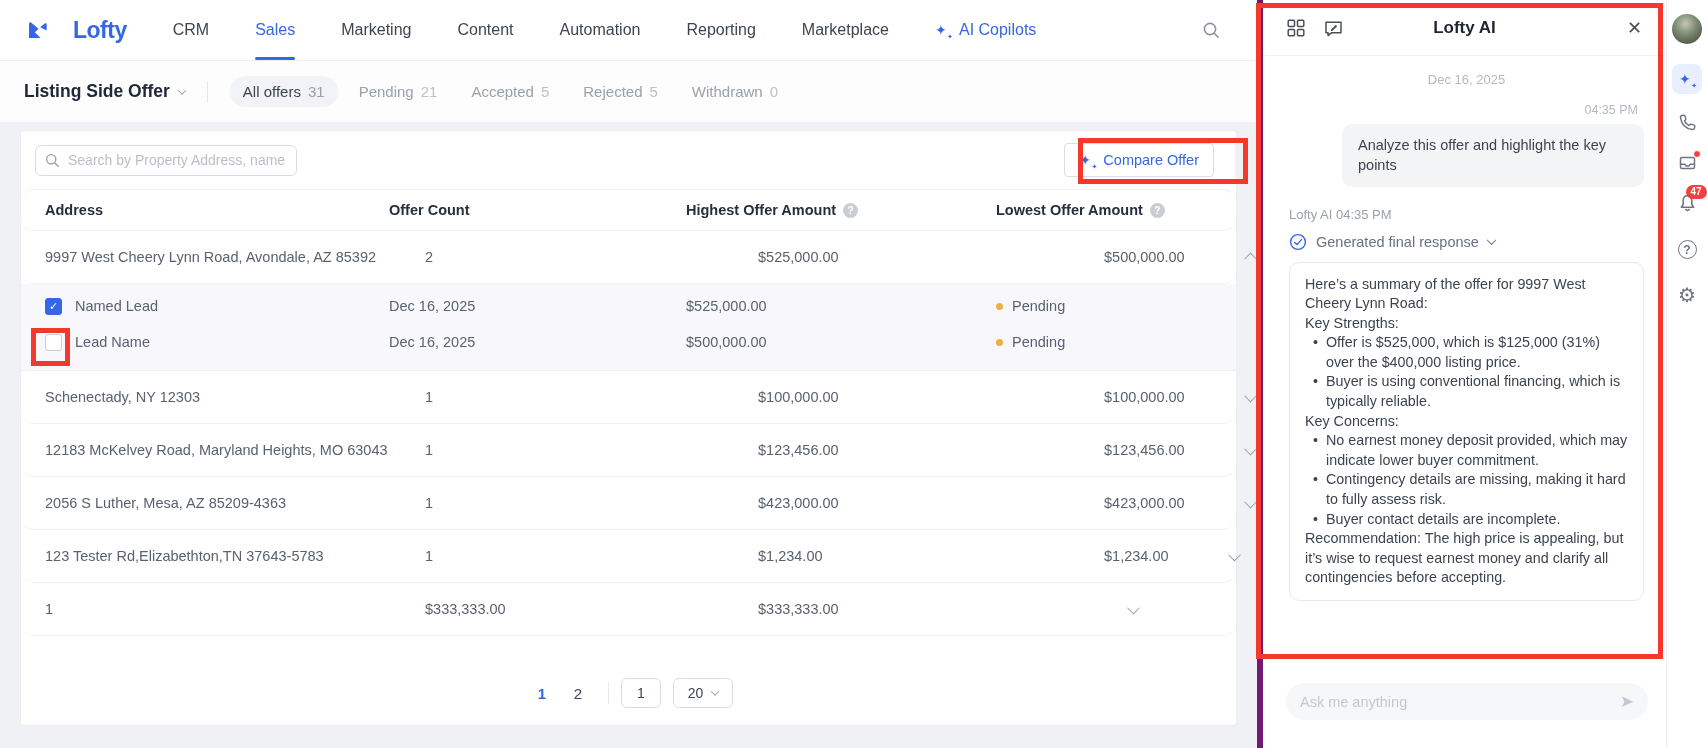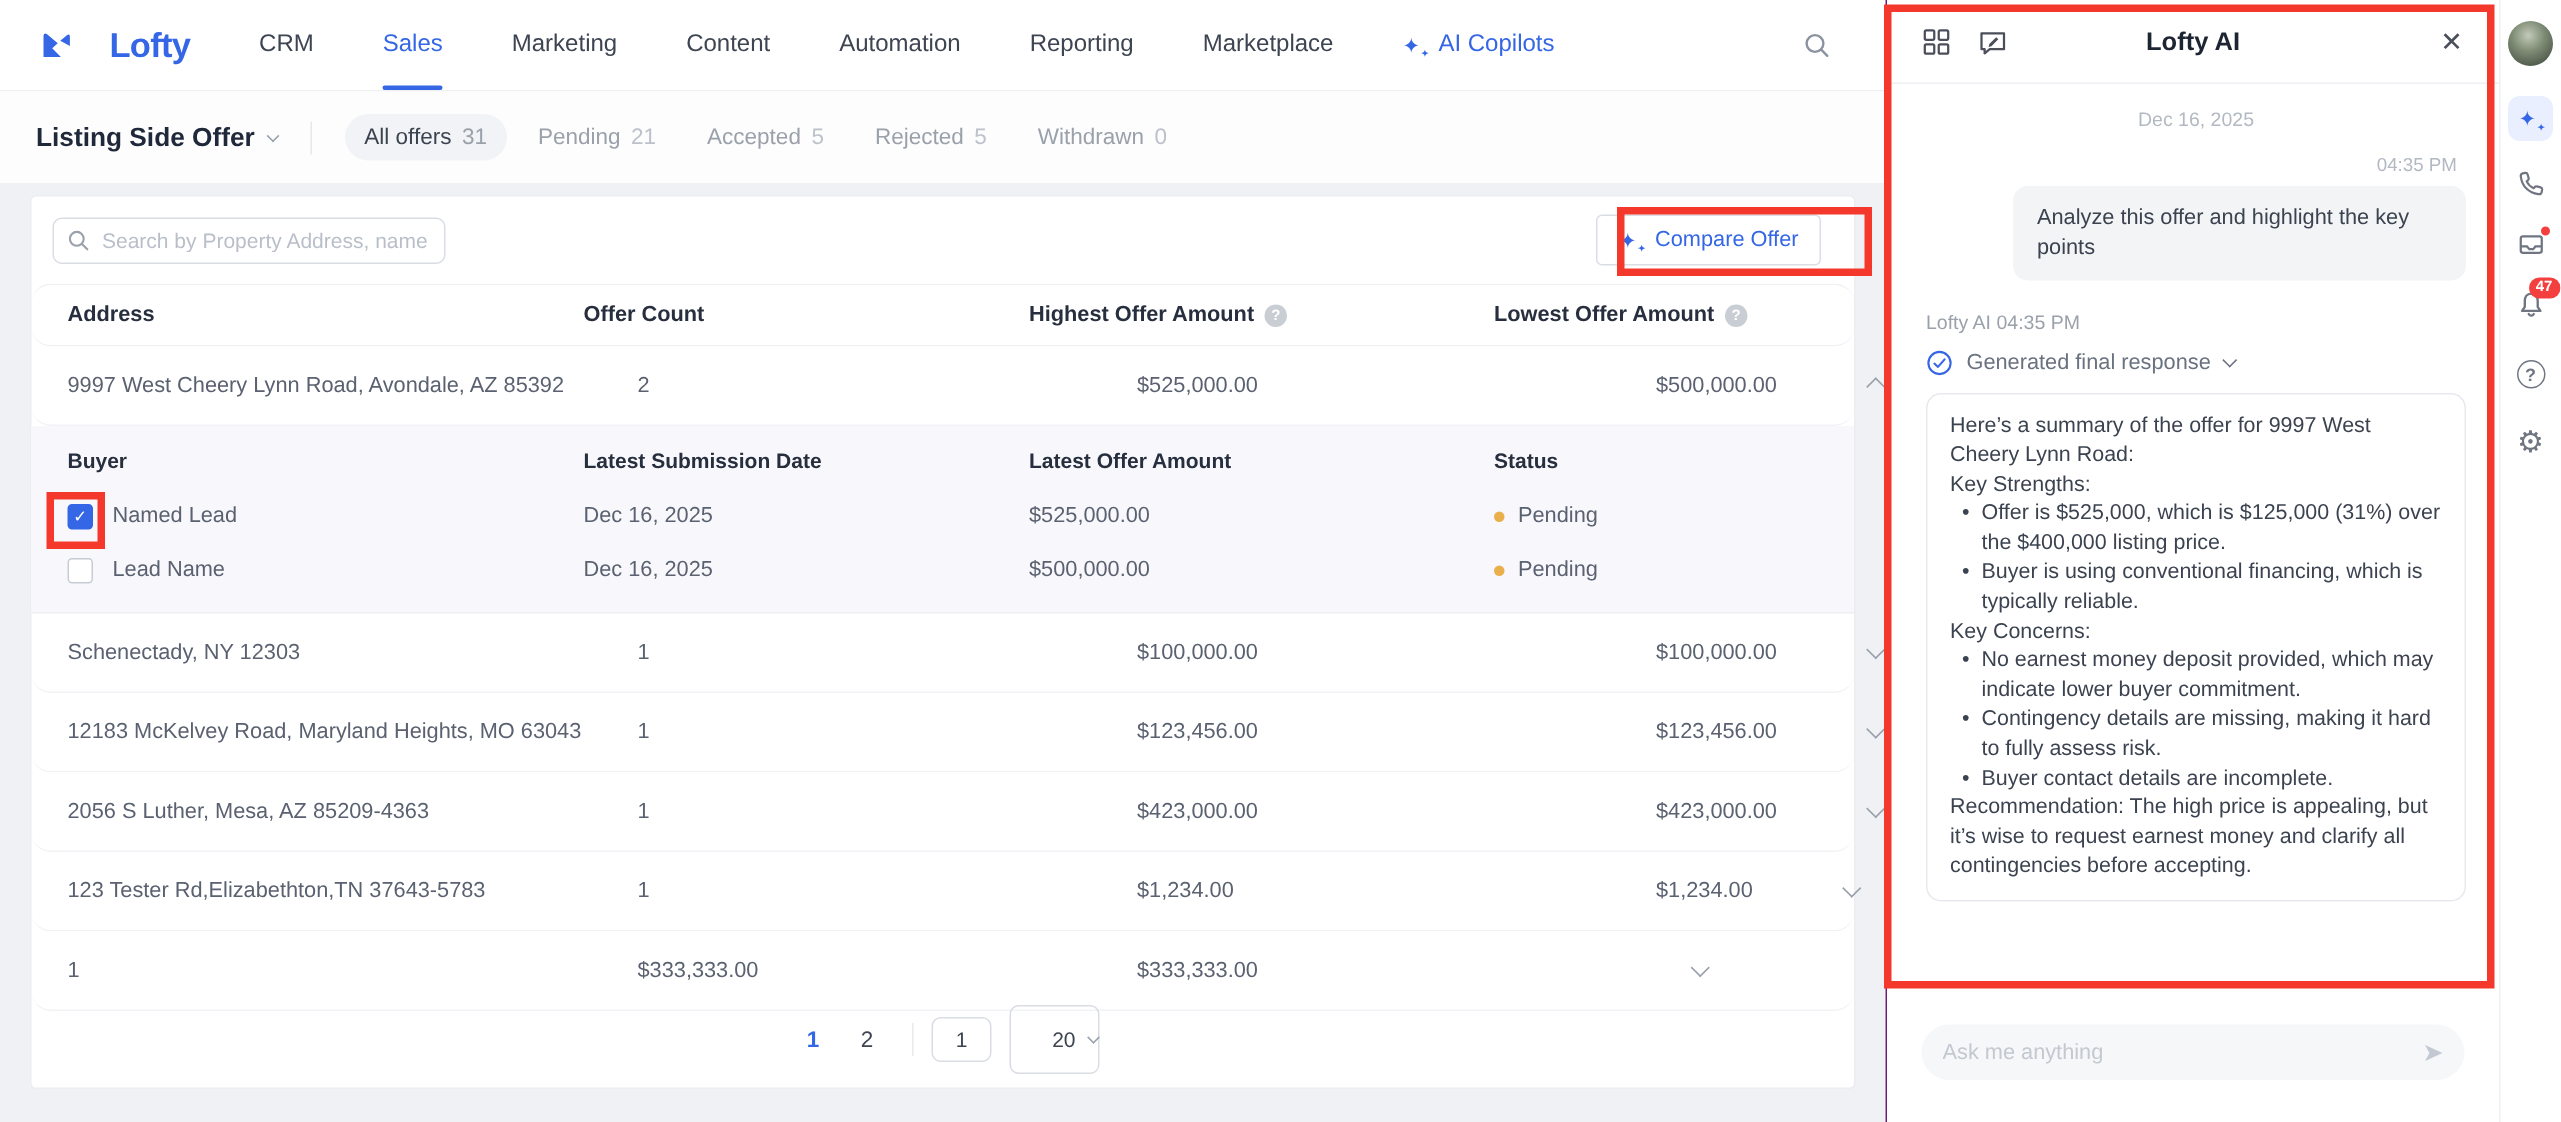--- a/index.html
+++ b/index.html
@@ -76,25 +76,25 @@
   .status-cell{display:flex;align-items:center;gap:9px;}
   .dot{width:7px;height:7px;border-radius:50%;background:var(--pending);}
 
   .pagination{position:absolute;left:0;right:0;bottom:0;height:64px;display:flex;align-items:center;justify-content:center;}
   .page-btn{min-width:26px;height:28px;display:flex;align-items:center;justify-content:center;
     font-size:15px;color:#3d4452;margin:0 5px;cursor:pointer;}
   .page-btn.current{color:var(--accent);font-weight:700;}
   .pg-divider{width:1px;height:22px;background:#e8eaee;margin:0 12px;}
   .page-input{width:40px;height:30px;border:1px solid #d9dde3;border-radius:6px;text-align:center;
     font-size:14px;color:#3d4452;outline:none;font-family:inherit;}
-  .page-size{width:60px;height:46px;border:1px solid #d9dde3;border-radius:6px;display:flex;
-    align-items:center;justify-content:flex-end;gap:9px;font-size:14px;color:#3d4452;margin-left:12px;cursor:pointer;}
-
-  
-  .chat-panel{position:absolute;left:1257px;top:0;width:409px;height:748px;background:#fff;border-left:1px solid #701a75;}
+  .page-size{width:60px;height:30px;border:1px solid #d9dde3;border-radius:6px;display:flex;
+    align-items:center;justify-content:center;gap:9px;font-size:14px;color:#3d4452;margin-left:12px;cursor:pointer;}
+
+  
+  .chat-panel{position:absolute;left:1257px;top:0;width:409px;height:748px;background:#fff;border-left:6px solid #701a75;}
   .chat-header{height:56px;position:relative;display:flex;align-items:center;padding:0 24px;border-bottom:1px solid #eef0f3;}
   .chat-header-icons{display:flex;gap:19px;align-items:center;}
   .chat-title{position:absolute;left:0;right:0;text-align:center;font-size:17px;font-weight:700;color:#1d2432;pointer-events:none;}
   .chat-close{margin-left:auto;font-size:18px;color:#4a4f5a;cursor:pointer;line-height:1;z-index:2;}
   .hdr-icon{cursor:pointer;display:flex;z-index:2;}
 
   .chat-body{position:absolute;top:56px;left:0;right:0;bottom:74px;padding:16px 22px 0 26px;}
   .chat-date{text-align:center;font-size:13px;color:#b3b9c2;margin-bottom:16px;}
   .chat-time{text-align:right;font-size:12.5px;color:#b3b9c2;margin-bottom:7px;padding-right:6px;}
   .user-bubble{margin-left:auto;max-width:302px;background:#f3f4f6;border-radius:10px;padding:11px 16px;
@@ -244,27 +244,20 @@
 
     <div id="table-rows">
         <div class="trow">
           <div class="td">9997 West Cheery Lynn Road, Avondale, AZ 85392</div>
           <div class="td">2</div>
           <div class="td">$525,000.00</div>
           <div class="td">$500,000.00</div>
           <div class="chev-cell"><span class="chevron up"></span></div>
         </div>
         <div class="expanded">
-          <div class="srow shead">
-            <div class="td">Buyer</div>
-            <div class="td">Latest Submission Date</div>
-            <div class="td">Latest Offer Amount</div>
-            <div class="td">Status</div>
-            <div class="td"></div>
-          </div>
           <div class="srow">
             <div class="td buyer-cell">
               <span class="checkbox checked">✓</span>
               <span class="buyer-name">Named Lead</span>
             </div>
             <div class="td">Dec 16, 2025</div>
             <div class="td">$525,000.00</div>
             <div class="td status-cell">
               <span class="dot"></span>
               <span class="status-text">Pending</span>

